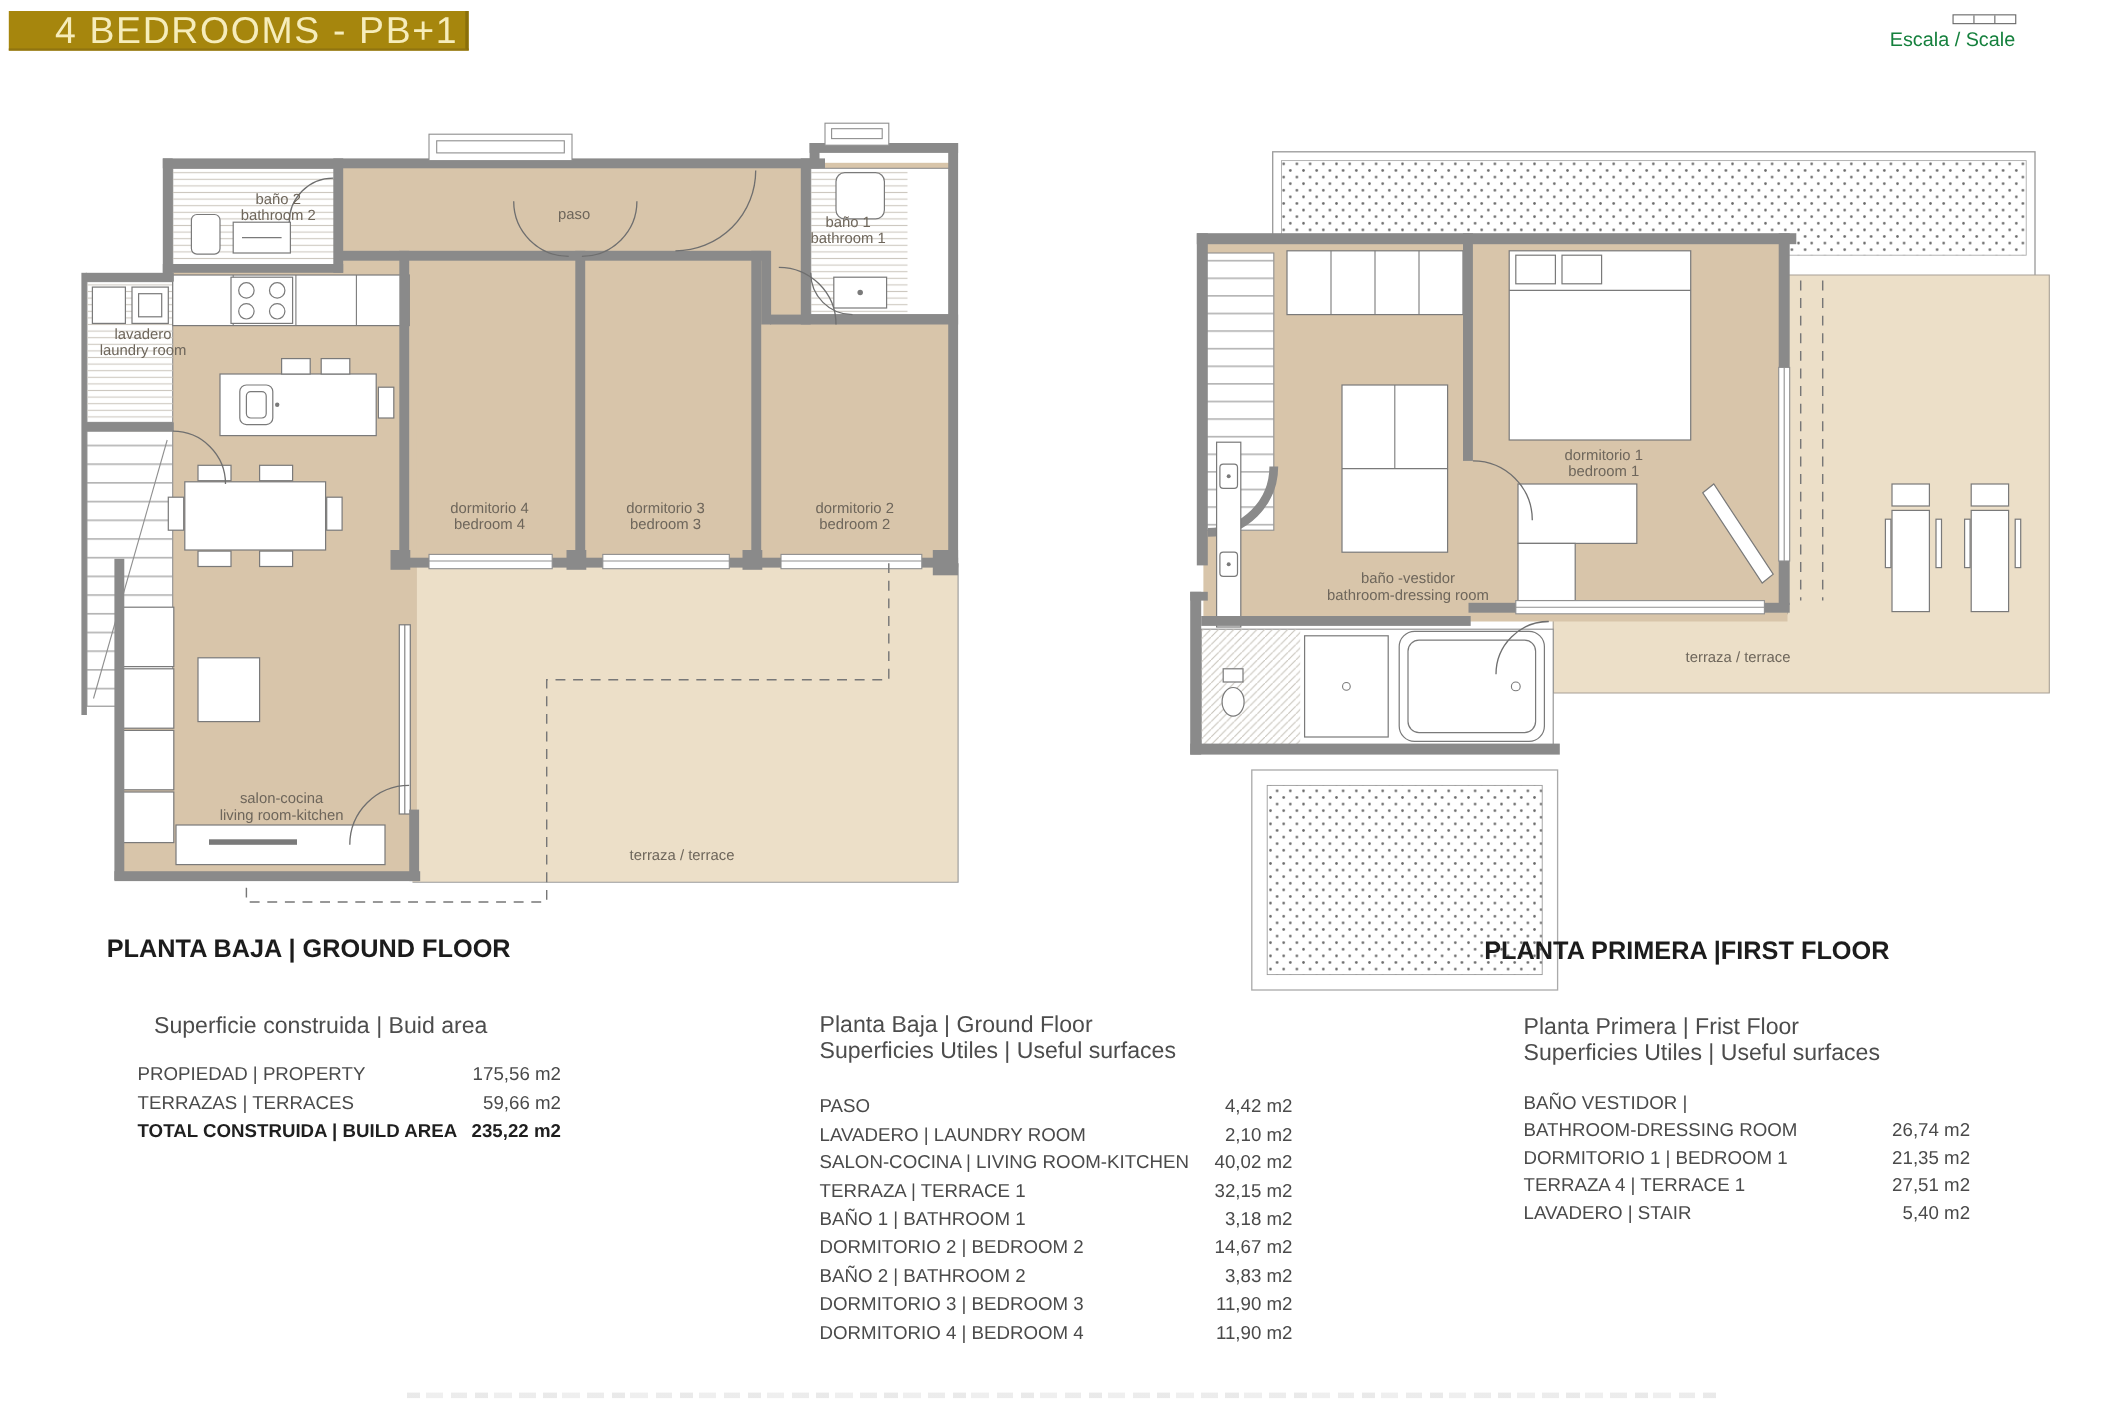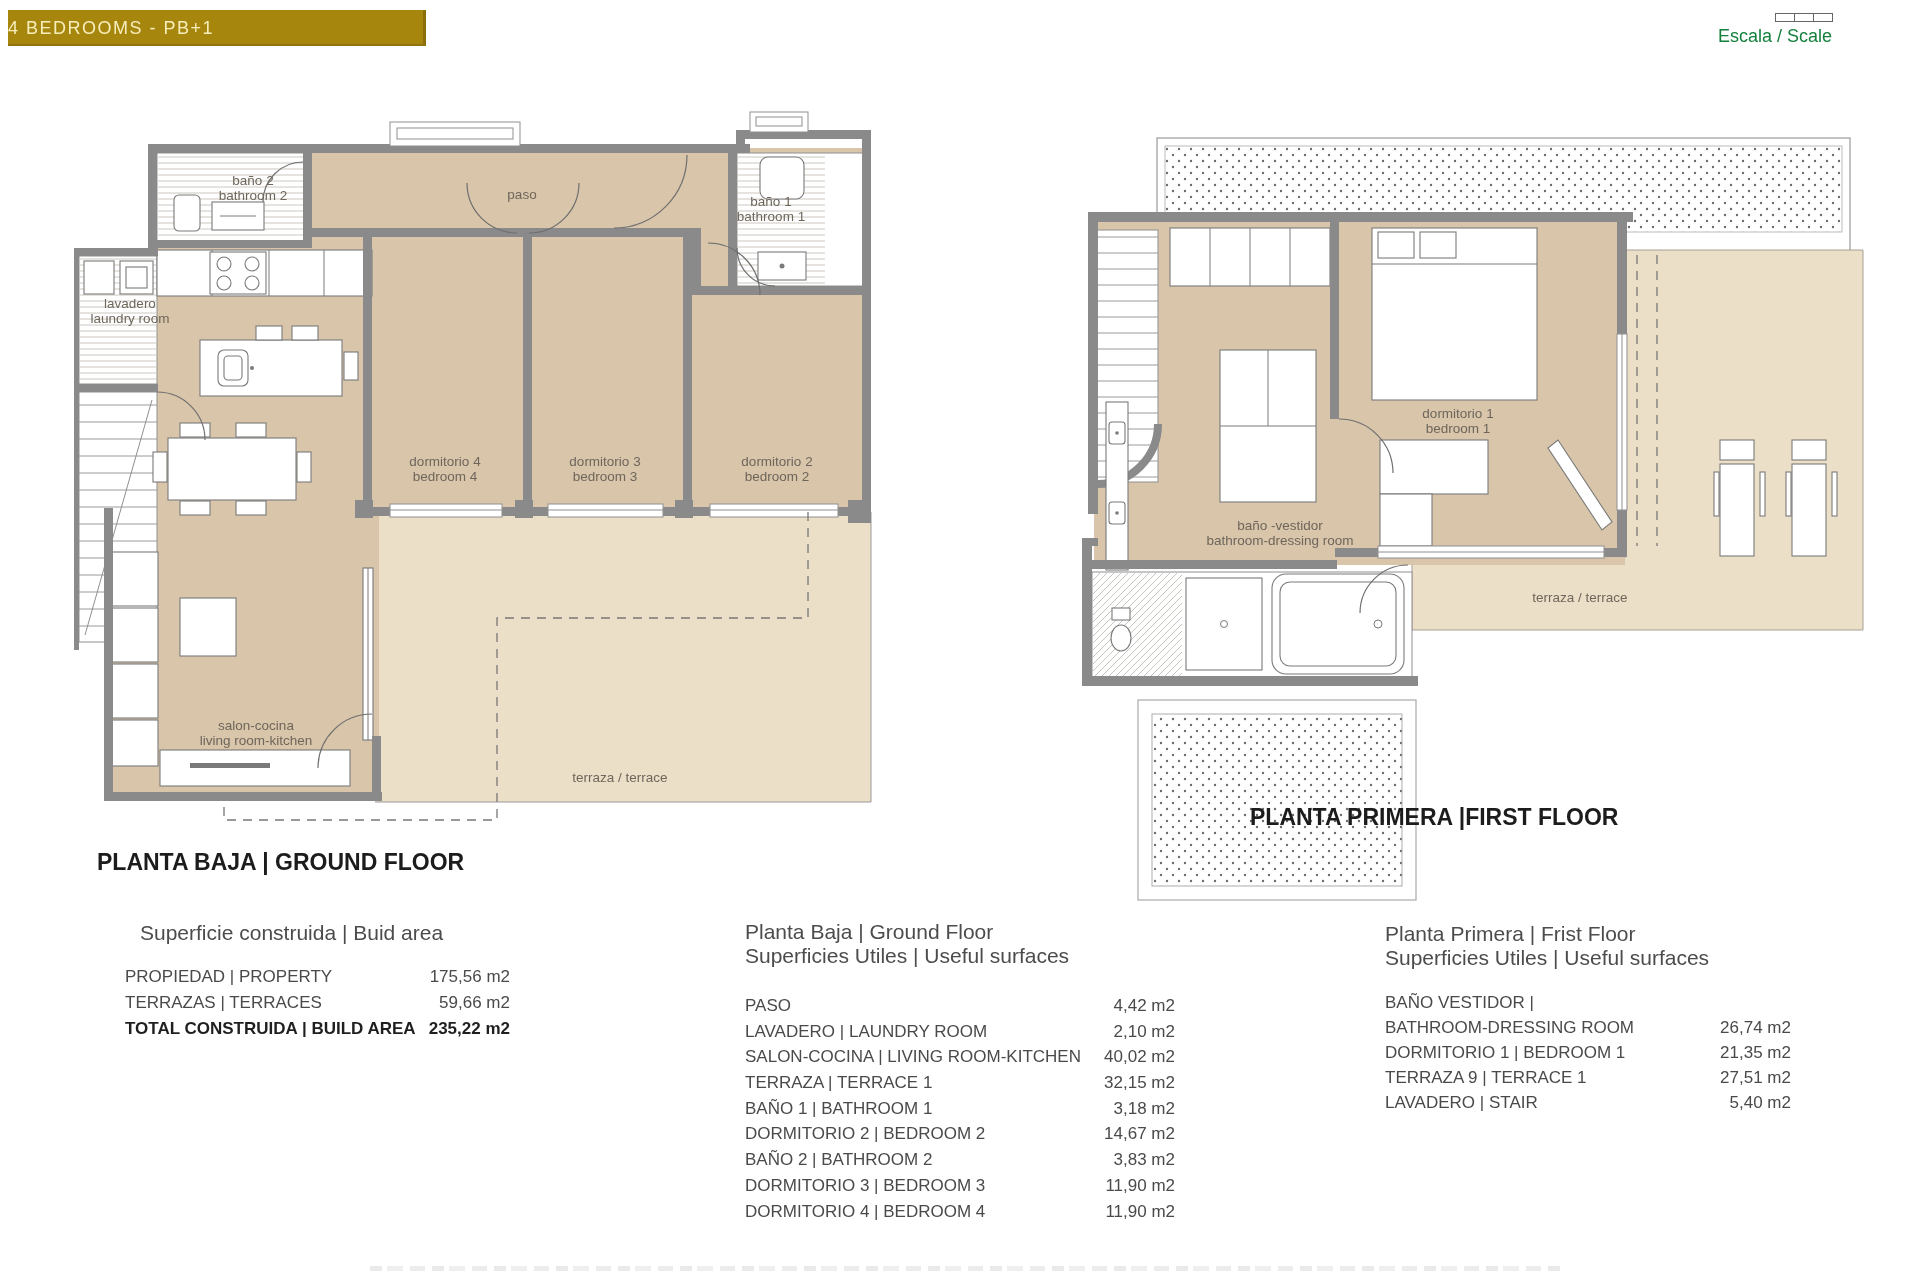--- a/index.html
+++ b/index.html
@@ -1,31 +1,31 @@
 <!DOCTYPE html>
 <html><head>
 <meta charset="utf-8">
 <style>
   html,body{margin:0;padding:0}
   body{width:1920px;height:1280px;position:relative;background:#fff;
        font-family:"Liberation Sans",sans-serif;overflow:hidden}
   .abs{position:absolute}
   .banner{left:8px;top:10px;width:418px;height:36px;background:#a6860d;
           border-right:3px solid #8a6f0a;border-bottom:2px solid #907410;
-          color:#f6edbb;font-size:18px;letter-spacing:1.5px;line-height:37px;
-          box-sizing:border-box;white-space:nowrap}
+          color:#f6edbb;font-size:34px;letter-spacing:1.5px;line-height:37px;
+          padding-left:42px;box-sizing:border-box;white-space:nowrap}
   .scale-bar{left:1775px;top:13px;width:58px;height:9px;border:1px solid #666;
              display:flex;box-sizing:border-box}
   .scale-bar div{flex:1}
   .scale-bar div.mid{border-left:1px solid #666;border-right:1px solid #666}
   .scale-label{left:1640px;top:26px;width:192px;text-align:right;
                font-size:18px;color:#15803d}
   .plan-title{font-weight:bold;font-size:23px;color:#1c1c1c;white-space:nowrap}
   .pt-ground{left:97px;top:849px}
-  .pt-first{left:1250px;top:804px;width:567px;text-align:left}
+  .pt-first{left:1250px;top:851px;width:567px;text-align:center}
   .tbl-title{font-size:21px;color:#4c4c4c;line-height:24px}
   .t-build-title{left:140px;top:921px;width:390px}
   .t-mid-title{left:745px;top:920px;width:432px}
   .t-right-title{left:1385px;top:922px;width:406px}
   .rows{font-size:17px;color:#4a4a4a}
   .rows .row{display:flex;justify-content:space-between}
   .r-build{left:125px;top:964px;width:385px}
   .r-build .row{height:26px;line-height:26px}
   .r-mid{left:745px;top:993px;width:430px}
   .r-mid .row{height:25.7px;line-height:25.7px}
@@ -427,21 +427,21 @@
   </div>
   <div class="row">
     <span>BATHROOM-DRESSING ROOM</span>
     <span class="val">26,74 m2</span>
   </div>
   <div class="row">
     <span>DORMITORIO 1 | BEDROOM 1</span>
     <span class="val">21,35 m2</span>
   </div>
   <div class="row">
-    <span>TERRAZA 9 | TERRACE 1</span>
+    <span>TERRAZA 4 | TERRACE 1</span>
     <span class="val">27,51 m2</span>
   </div>
   <div class="row">
     <span>LAVADERO | STAIR</span>
     <span class="val">5,40 m2</span>
   </div>
 </div>
 
 <div class="abs footer-strip"></div>
 

